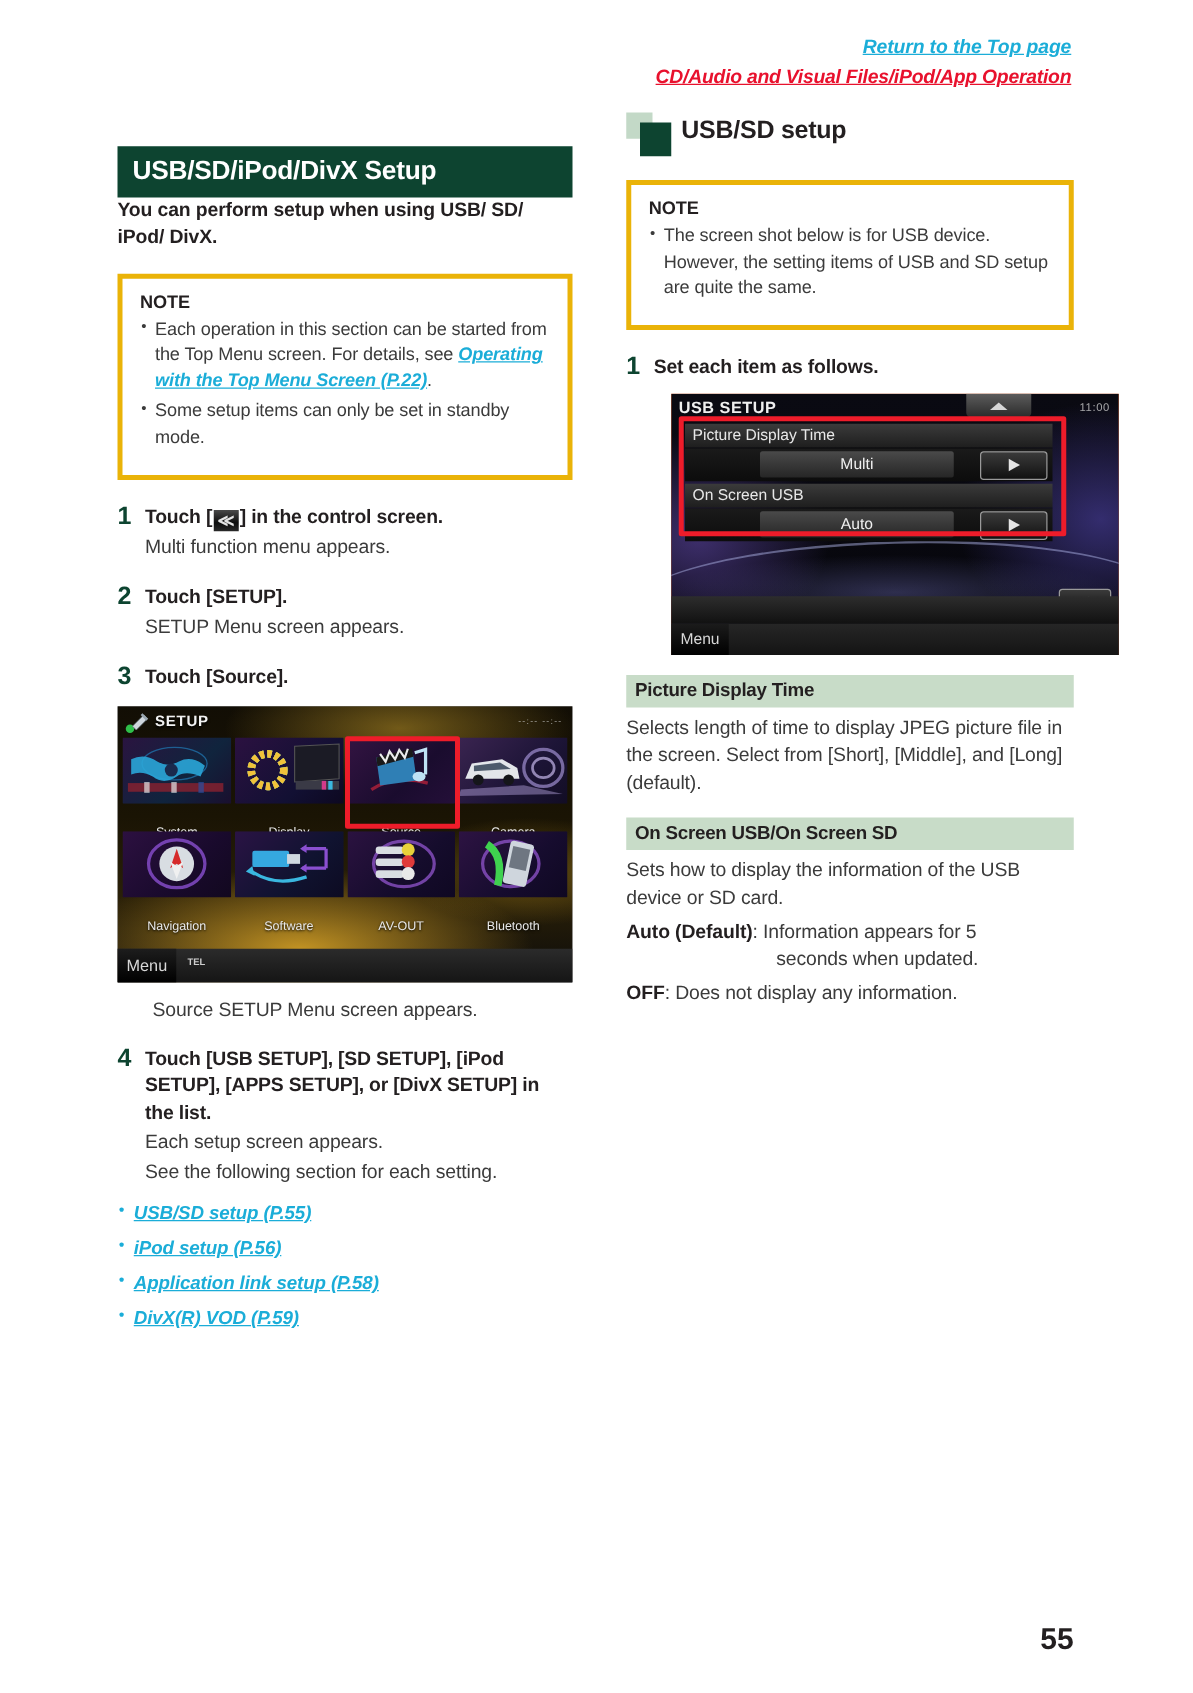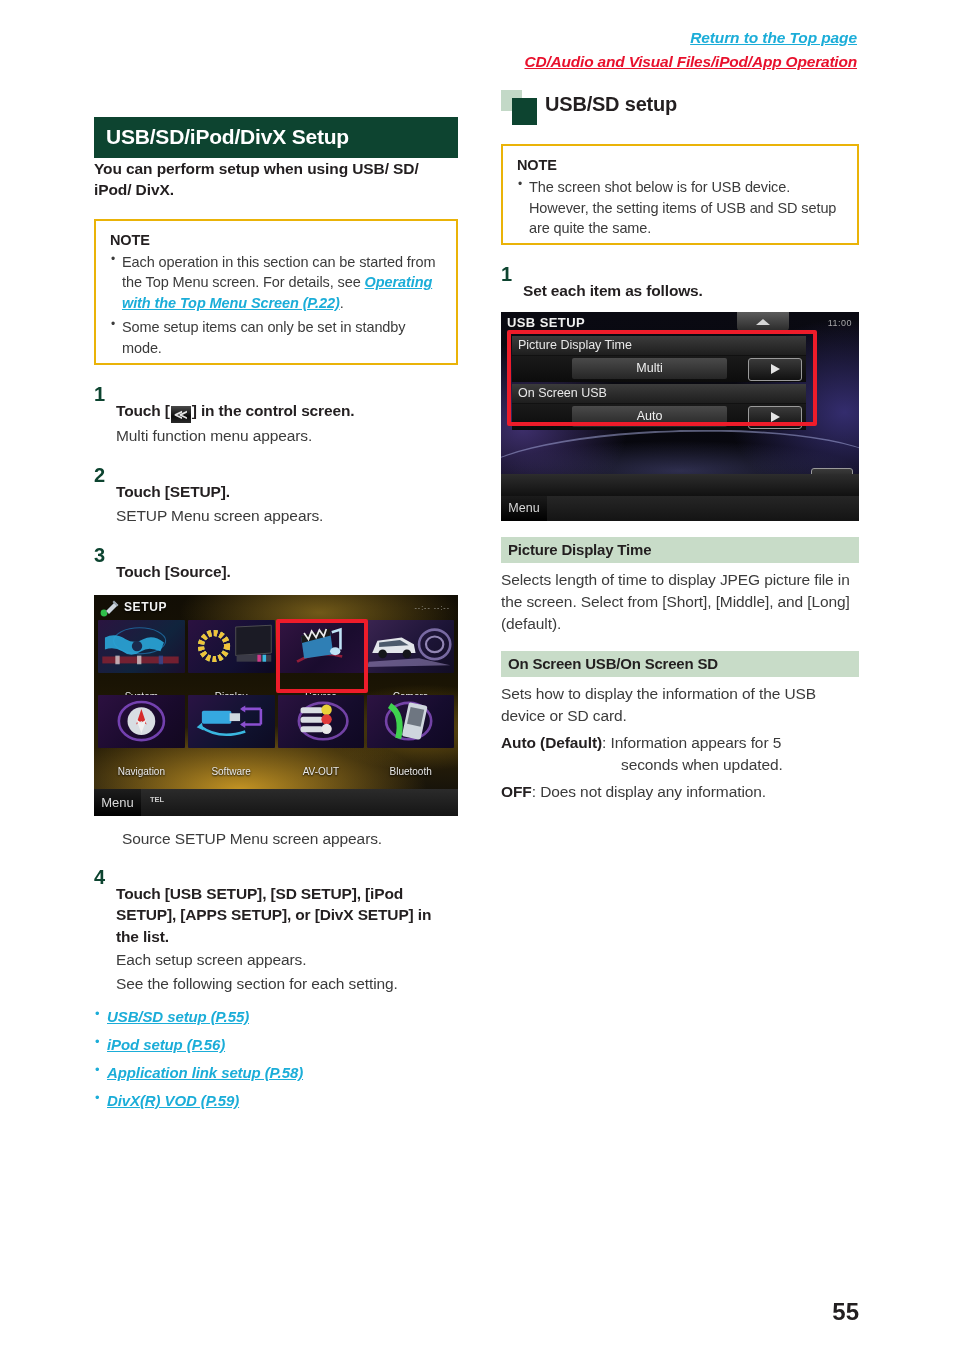--- a/index.html
+++ b/index.html
@@ -77,23 +77,23 @@
   .intro {
     font-size: 15.5px;
     font-weight: bold;
     line-height: 1.38;
     letter-spacing: -0.1px;
   }
 
   
   .note-box {
     margin-top: 18px;
-    border: 2px solid #eab308;
+    border: 4px solid #eab308;
     background: #ffffff;
-    padding: 11px 14px 4px 14px;
+    padding: 11px 14px 19px 14px;
     box-sizing: border-box;
   }
   .note-title {
     font-size: 14.5px;
     font-weight: bold;
     margin-bottom: 3px;
     letter-spacing: -0.1px;
   }
   .note-list {
     margin: 0;
@@ -138,21 +138,20 @@
     line-height: 20px;
   }
   .step-body {
     flex: 1 1 auto;
   }
   .step-head {
     font-size: 15.5px;
     font-weight: bold;
     line-height: 1.38;
     letter-spacing: -0.15px;
-    margin-top: 16px;
   }
   .step-sub {
     font-size: 15.5px;
     line-height: 1.4;
     color: #3b3b3b;
     margin-top: 2px;
     letter-spacing: -0.1px;
   }
   .key-glyph {
     display: inline-block;
@@ -367,20 +366,21 @@
   }
 
   
   .shot-usb {
     position: relative;
     width: 358px;
     height: 209px;
     margin-top: 11px;
     background: #c2410c;
     overflow: hidden;
+    margin-left: 36px;
   }
   .shot-usb .bg {
     position: absolute;
     inset: 0;
     background:
       radial-gradient(ellipse 150px 120px at 6% 55%, rgba(80,60,140,0.75), rgba(0,0,0,0) 70%),
       radial-gradient(ellipse 160px 130px at 96% 48%, rgba(70,60,150,0.7), rgba(0,0,0,0) 72%),
       radial-gradient(ellipse 240px 40px at 50% 76%, rgba(120,120,200,0.35), rgba(0,0,0,0) 75%),
       linear-gradient(180deg,#0a0a12 0%, #08080f 55%, #050509 100%);
   }

